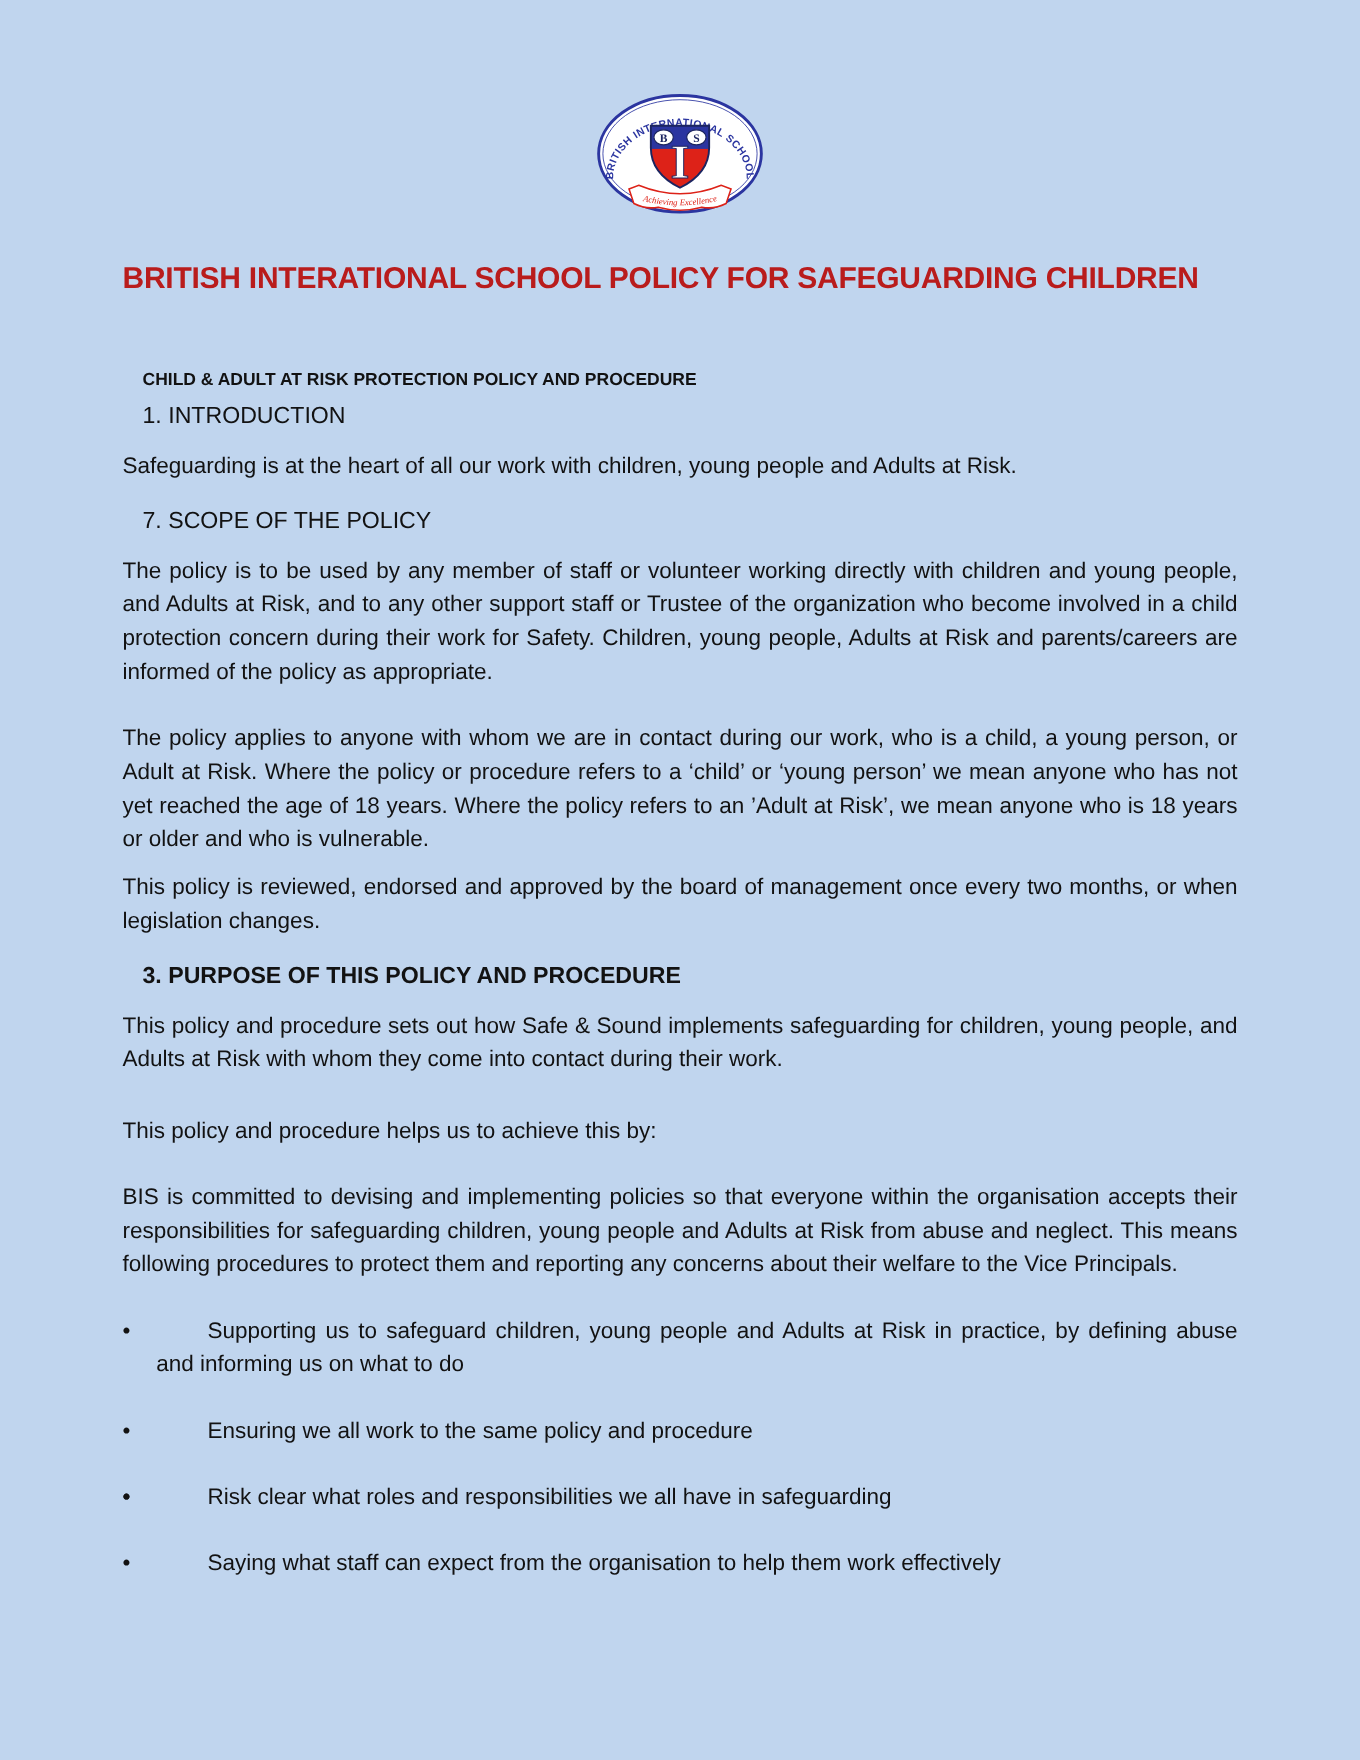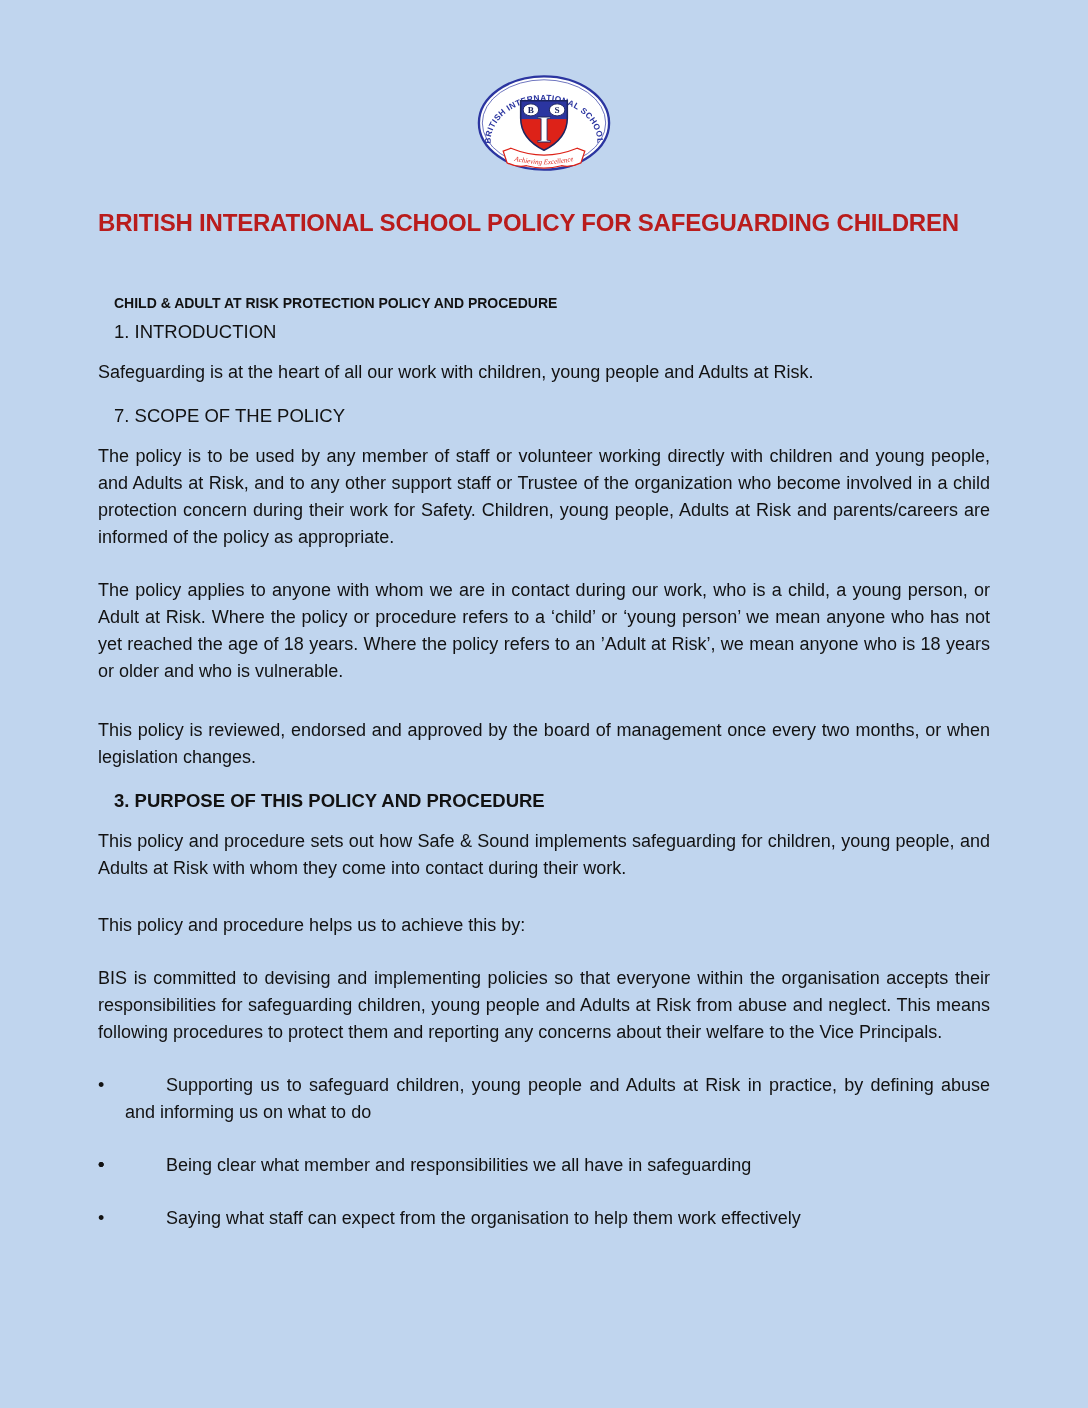--- a/index.html
+++ b/index.html
@@ -135,44 +135,45 @@
   <div class="doc-h">1. INTRODUCTION</div>
 
   <p class="para single">Safeguarding is at the heart of all our work with children, young people and Adults at Risk.</p>
 
   <div class="doc-h hgap">7. SCOPE OF THE POLICY</div>
 
   <p class="para">The policy is to be used by any member of staff or volunteer working directly with children and young people, and Adults at Risk, and to any other support staff or Trustee of the organization who become involved in a child protection concern during their work for Safety. Children, young people, Adults at Risk and parents/careers are informed of the policy as appropriate.</p>
 
   <p class="para" style="margin-top:26px">The policy applies to anyone with whom we are in contact during our work, who is a child, a young person, or Adult at Risk. Where the policy or procedure refers to a ‘child’ or ‘young person’ we mean anyone who has not yet reached the age of 18 years. Where the policy refers to an ’Adult at Risk’, we mean anyone who is 18 years or older and who is vulnerable.</p>
 
-  <p class="para" style="margin-top:32px">This policy is reviewed, endorsed and approved by the board of management once every two months, or when legislation changes.</p>
+  <p class="para" style="margin-top:11px">This policy is reviewed, endorsed and approved by the board of management once every two months, or when legislation changes.</p>
 
   <div class="doc-h bold hgap">3. PURPOSE OF THIS POLICY AND PROCEDURE</div>
 
   <p class="para">This policy and procedure sets out how Safe &amp; Sound implements safeguarding for children, young people, and Adults at Risk with whom they come into contact during their work.</p>
 
   <p class="para single" style="margin-top:30px">This policy and procedure helps us to achieve this by:</p>
 
   <p class="para" style="margin-top:26px">BIS is committed to devising and implementing policies so that everyone within the organisation accepts their responsibilities for safeguarding children, young people and Adults at Risk from abuse and neglect. This means following procedures to protect them and reporting any concerns about their welfare to the Vice Principals.</p>
 
   <div class="bullet-list">
     <div class="bullet-item roomy">
       <span class="dot">•</span>
       <span>Supporting us to safeguard children, young people and Adults at Risk in practice, by defining abuse and informing us on what to do</span>
     </div>
     <div class="bullet-item roomy">
       <span class="dot">•</span>
+      <span>Ensuring we all work to the same policy and procedure</span>
     </div>
     <div class="bullet-item roomy">
       <span class="dot">•</span>
     </div>
     <div class="bullet-item roomy">
       <span class="dot">•</span>
-      <span>Being clear what member and responsibilities we all have in safeguarding</span>
+      <span>Risk clear what roles and responsibilities we all have in safeguarding</span>
     </div>
     <div class="bullet-item roomy">
       <span class="dot">•</span>
       <span>Saying what staff can expect from the organisation to help them work effectively</span>
     </div>
   </div>
 
 </div>
 
 </body></html>

